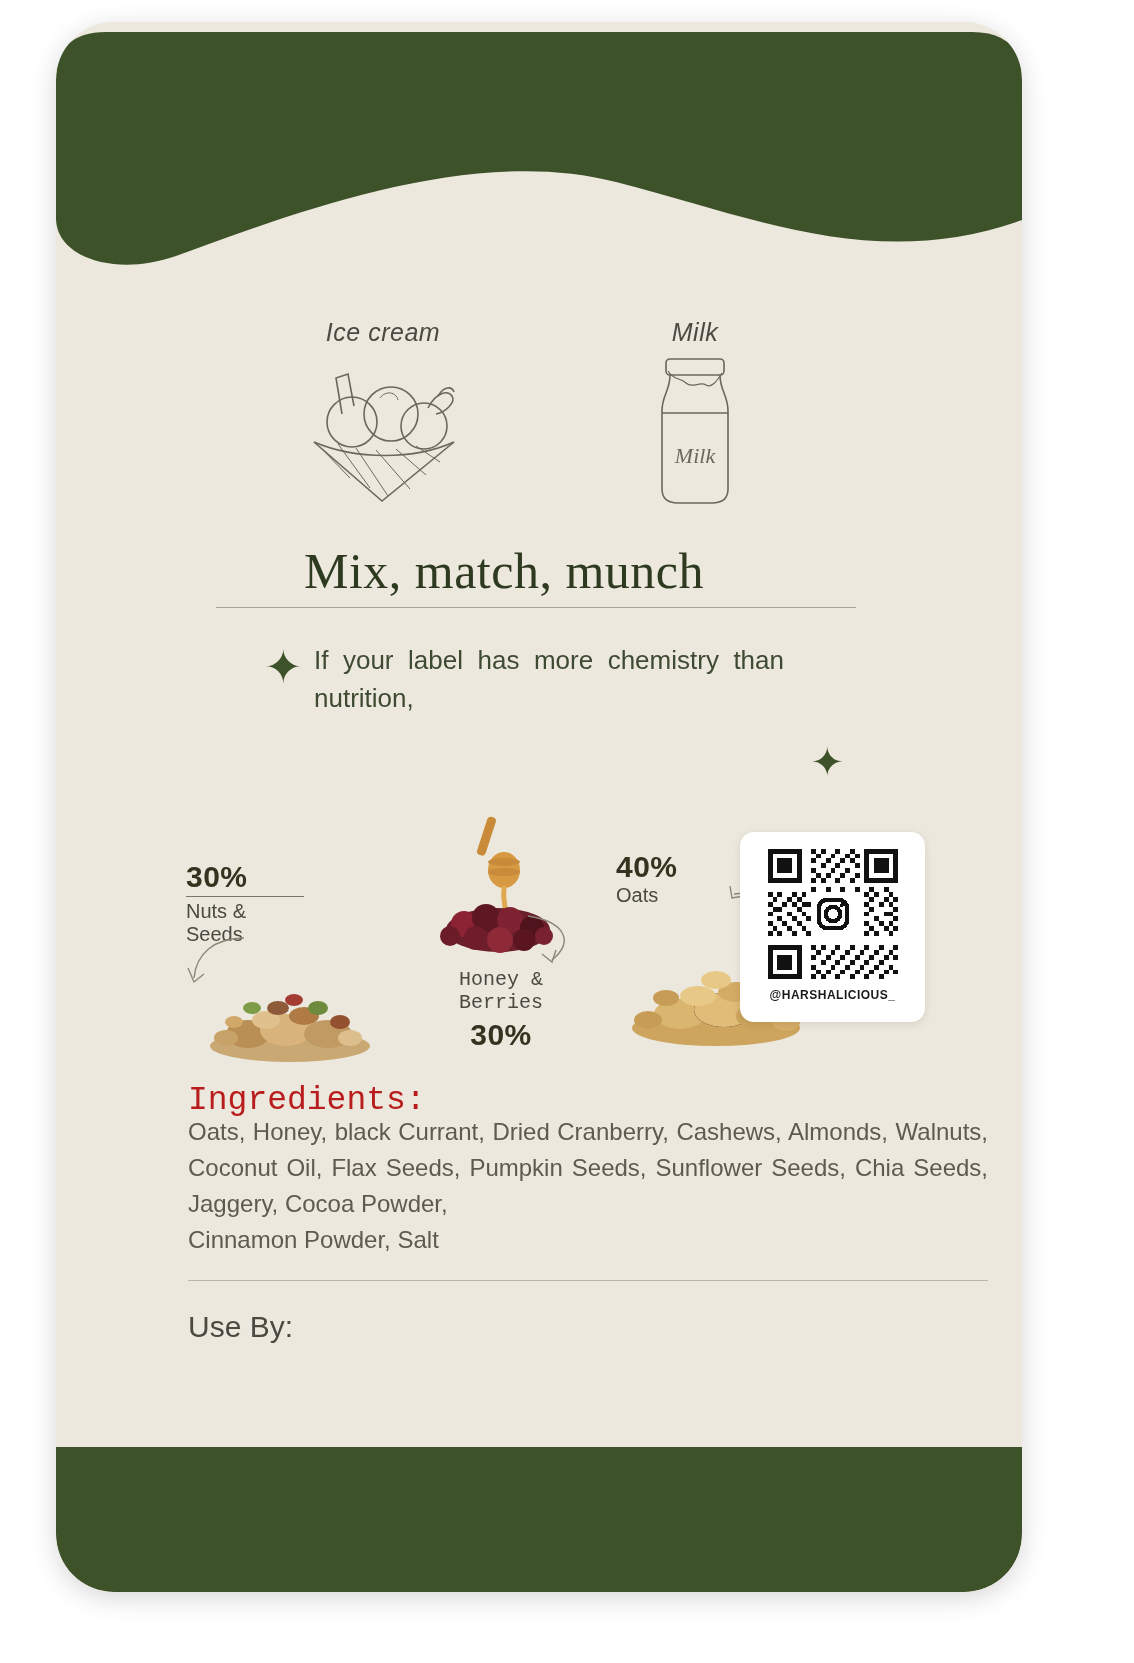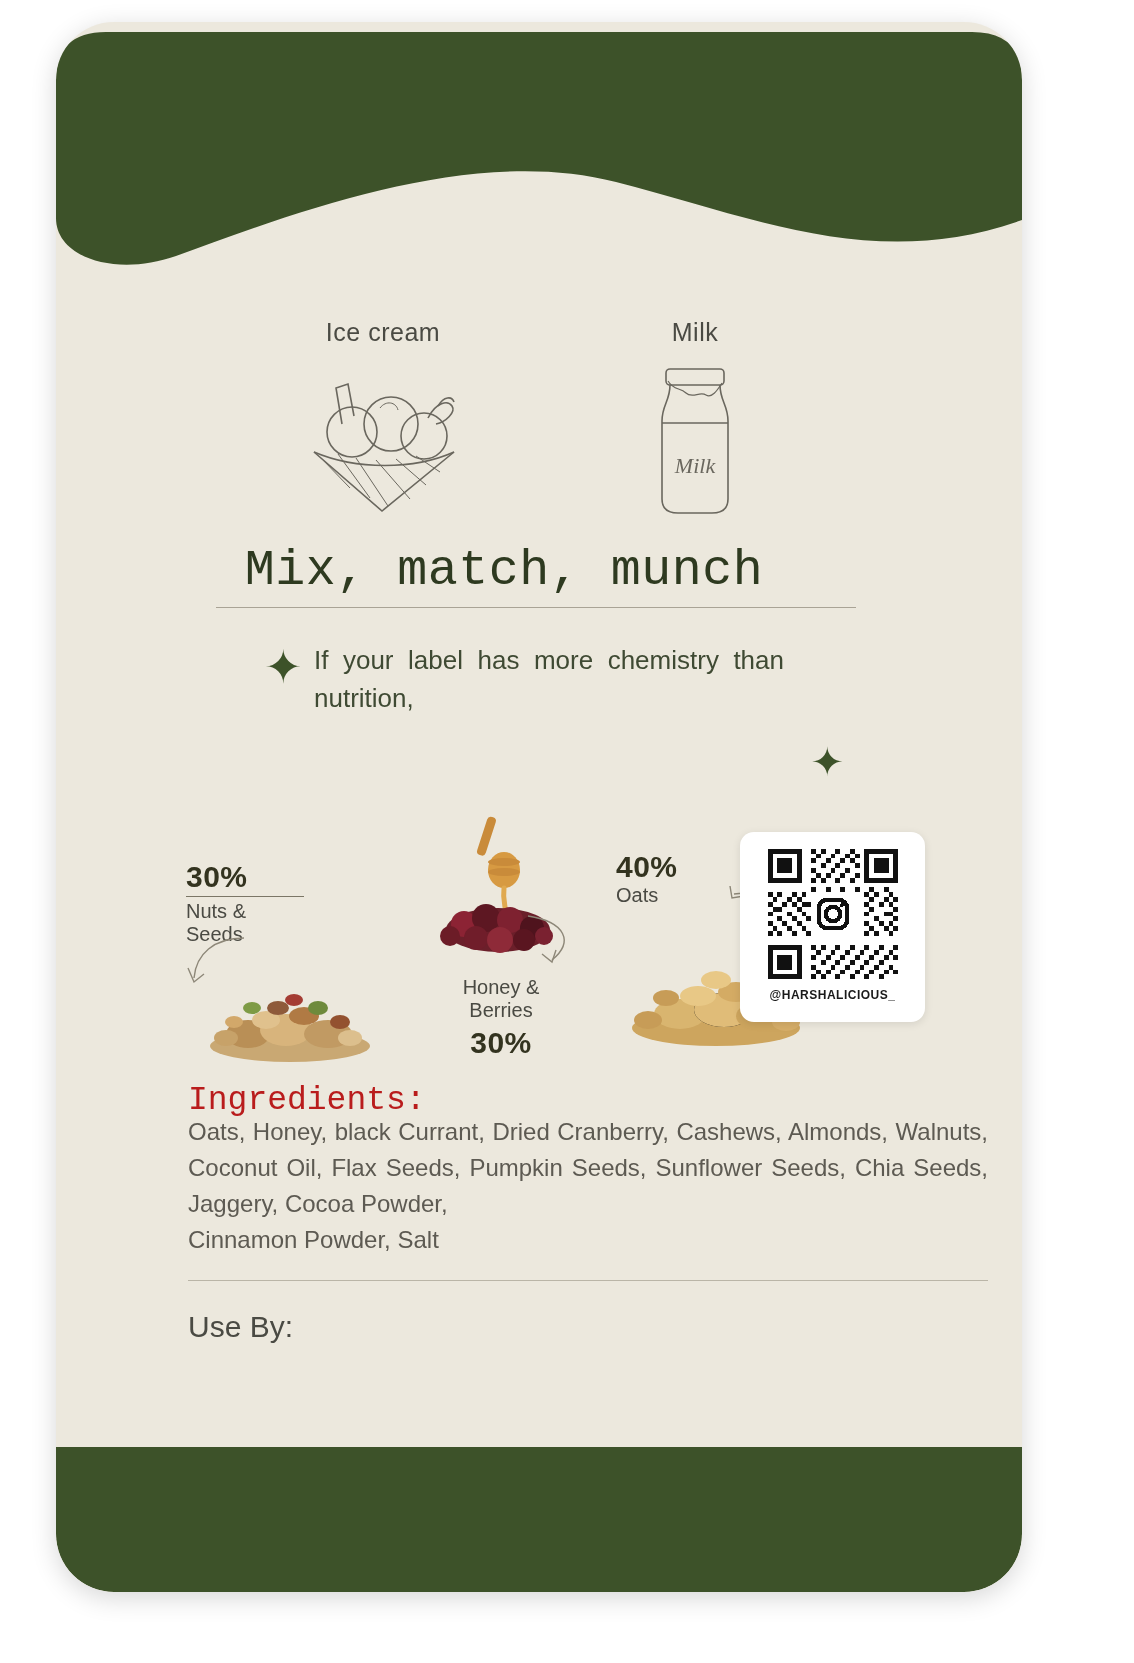--- a/index.html
+++ b/index.html
@@ -66,38 +66,39 @@
     gap: 92px;
   }
   .pairing {
     width: 220px;
     text-align: center;
   }
   .pairing-label {
     font-size: 25px;
     color: #4a4a43;
     letter-spacing: 0.5px;
-    margin-bottom: 14px;
+    margin-bottom: 4px;
+    font-style: italic;
   }
   .pairing-art {
     height: 160px;
     display: flex;
     align-items: flex-end;
     justify-content: center;
   }
   .pairing-art svg { display: block; }
 
   
   .headline {
     position: absolute;
     top: 520px;
     left: 0;
     width: 896px;
     text-align: center;
-    font-family: Liberation Mono, monospace;
+    font-family: Liberation Serif, serif;
     font-size: 50px;
     color: #2e3a20;
     letter-spacing: 0.5px;
   }
   .divider {
     position: absolute;
     left: 160px;
     top: 585px;
     width: 640px;
     height: 1px;
@@ -152,21 +153,21 @@
     margin: 2px 0 3px 0;
   }
 
   
   .comp-nuts { left: 130px; top: 48px; width: 210px; }
   .comp-nuts .art { position: absolute; left: 22px; top: 112px; }
 
   
   .comp-honey { left: 330px; top: 0px; width: 230px; text-align: center; }
   .comp-honey .pct-name { font-size: 20px; }
-  .comp-honey .hb-label { margin-top: 14px; }
+  .comp-honey .hb-label { margin-top: 6px; font-family: Liberation Mono, monospace; }
 
   
   .comp-oats { left: 560px; top: 38px; width: 230px; }
   .comp-oats .art { position: absolute; left: 12px; top: 100px; }
 
   .arrow { position: absolute; }
 
   
   .qr-card {
     position: absolute;

